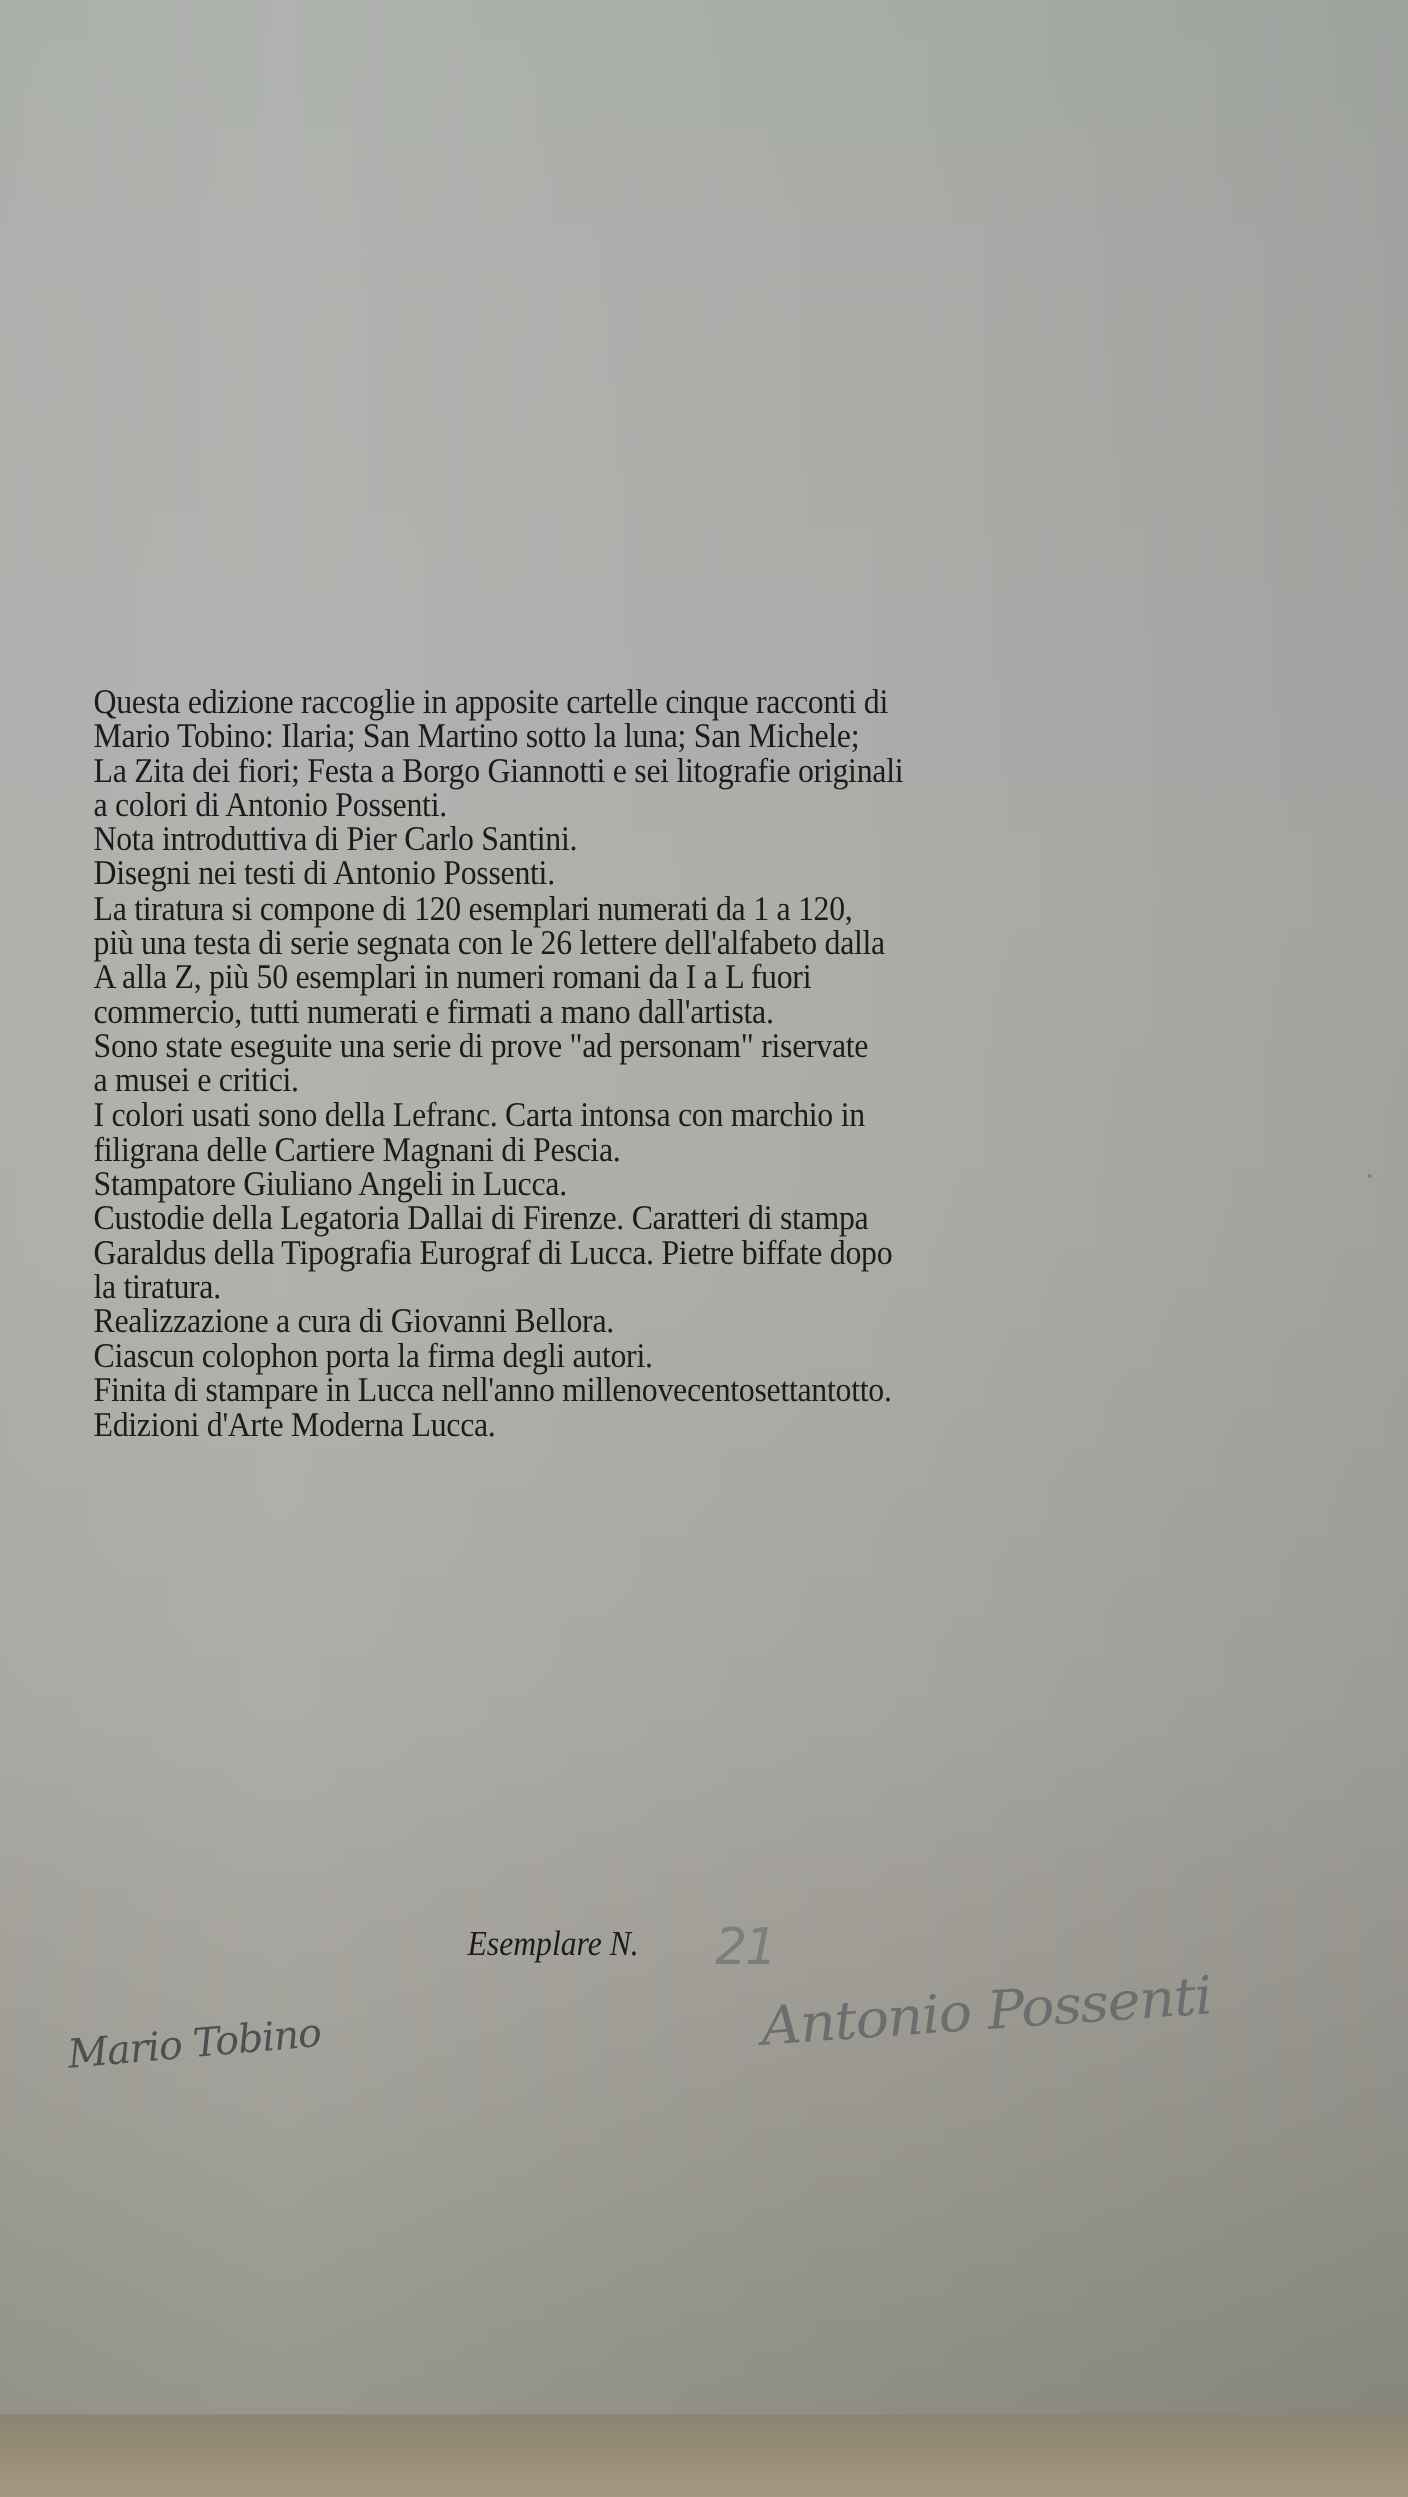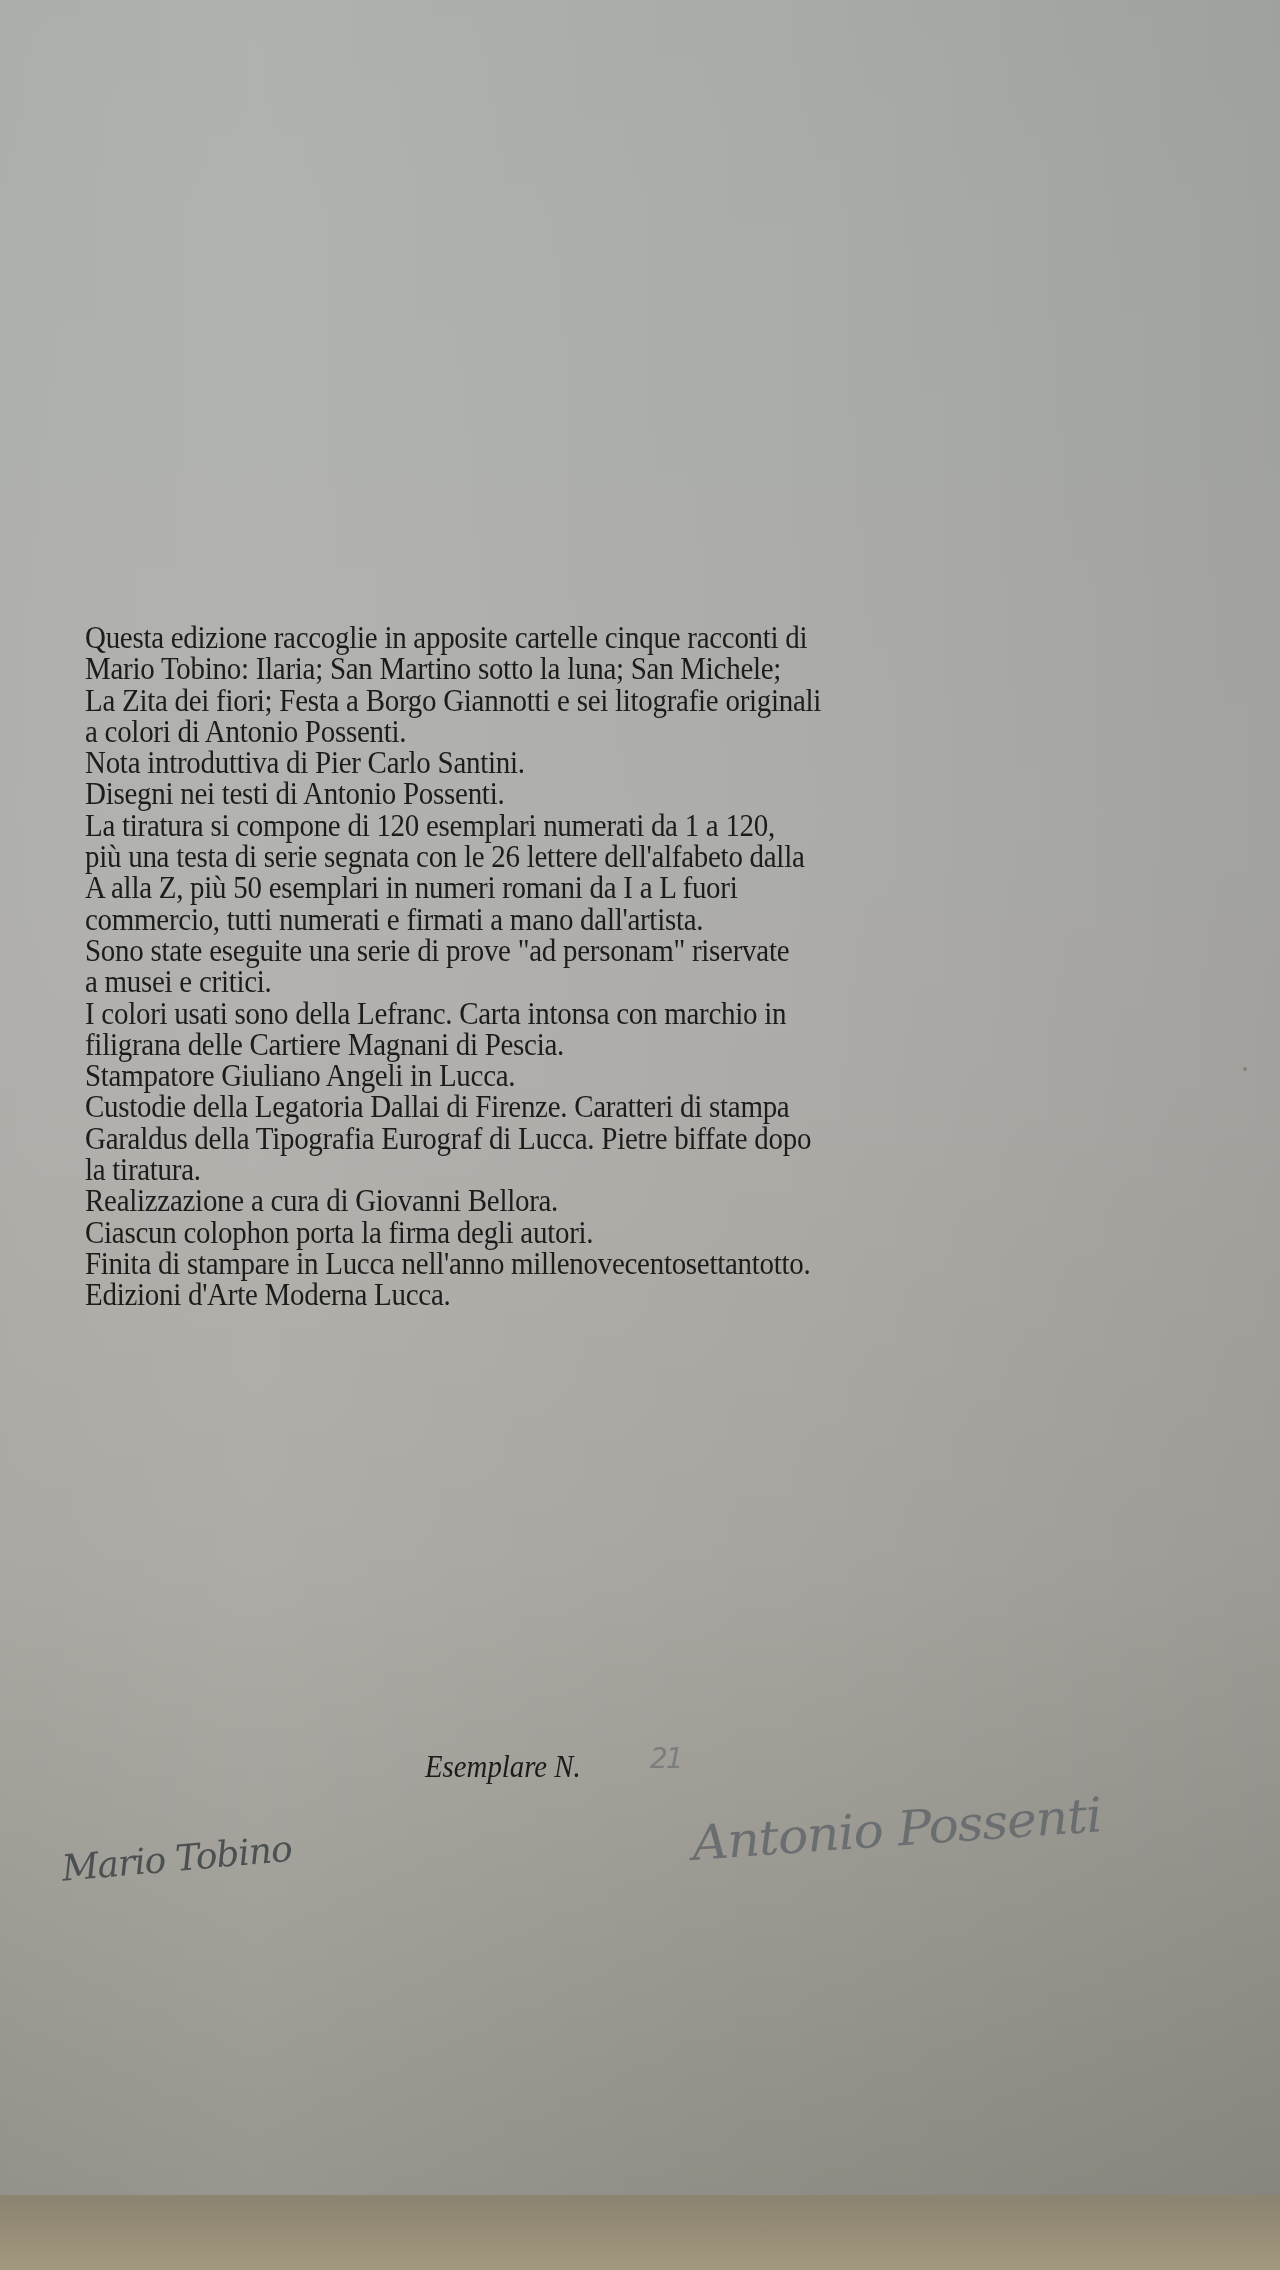--- a/index.html
+++ b/index.html
@@ -27,21 +27,21 @@
   }
   .colophon .line { white-space: nowrap; margin: 0; }
   .esemplare {
     position: absolute; left: 425px; top: 1748px;
     font-style: italic; font-size: 32px; color: #1c1c1a;
     transform: scaleX(0.9); transform-origin: left top;
   }
   .esemplare-num {
     position: absolute; left: 650px; top: 1742px;
     font-family: "DejaVu Sans", sans-serif; font-style: italic;
-    font-size: 28px; color: #7b7d7f; letter-spacing: -2px;
+    font-size: 46px; color: #7b7d7f; letter-spacing: -2px;
   }
   .sig {
     position: absolute; font-family: "DejaVu Serif", serif; font-style: italic;
     color: #55585a; letter-spacing: -1px;
   }
   .sig-tobino { left: 60px; top: 1848px; font-size: 36px; transform: rotate(-5deg); transform-origin: left top; color:#4d5052; }
   .sig-possenti { left: 690px; top: 1815px; font-size: 48px; transform: rotate(-4deg) scaleX(1.05); transform-origin: left top; color:#6b6e70; }
   .dot { position:absolute; left:1243px; top:1067px; width:4px; height:4px; background:#6d6c68; border-radius:2px; opacity:.6; }
 </style>
 </head>

